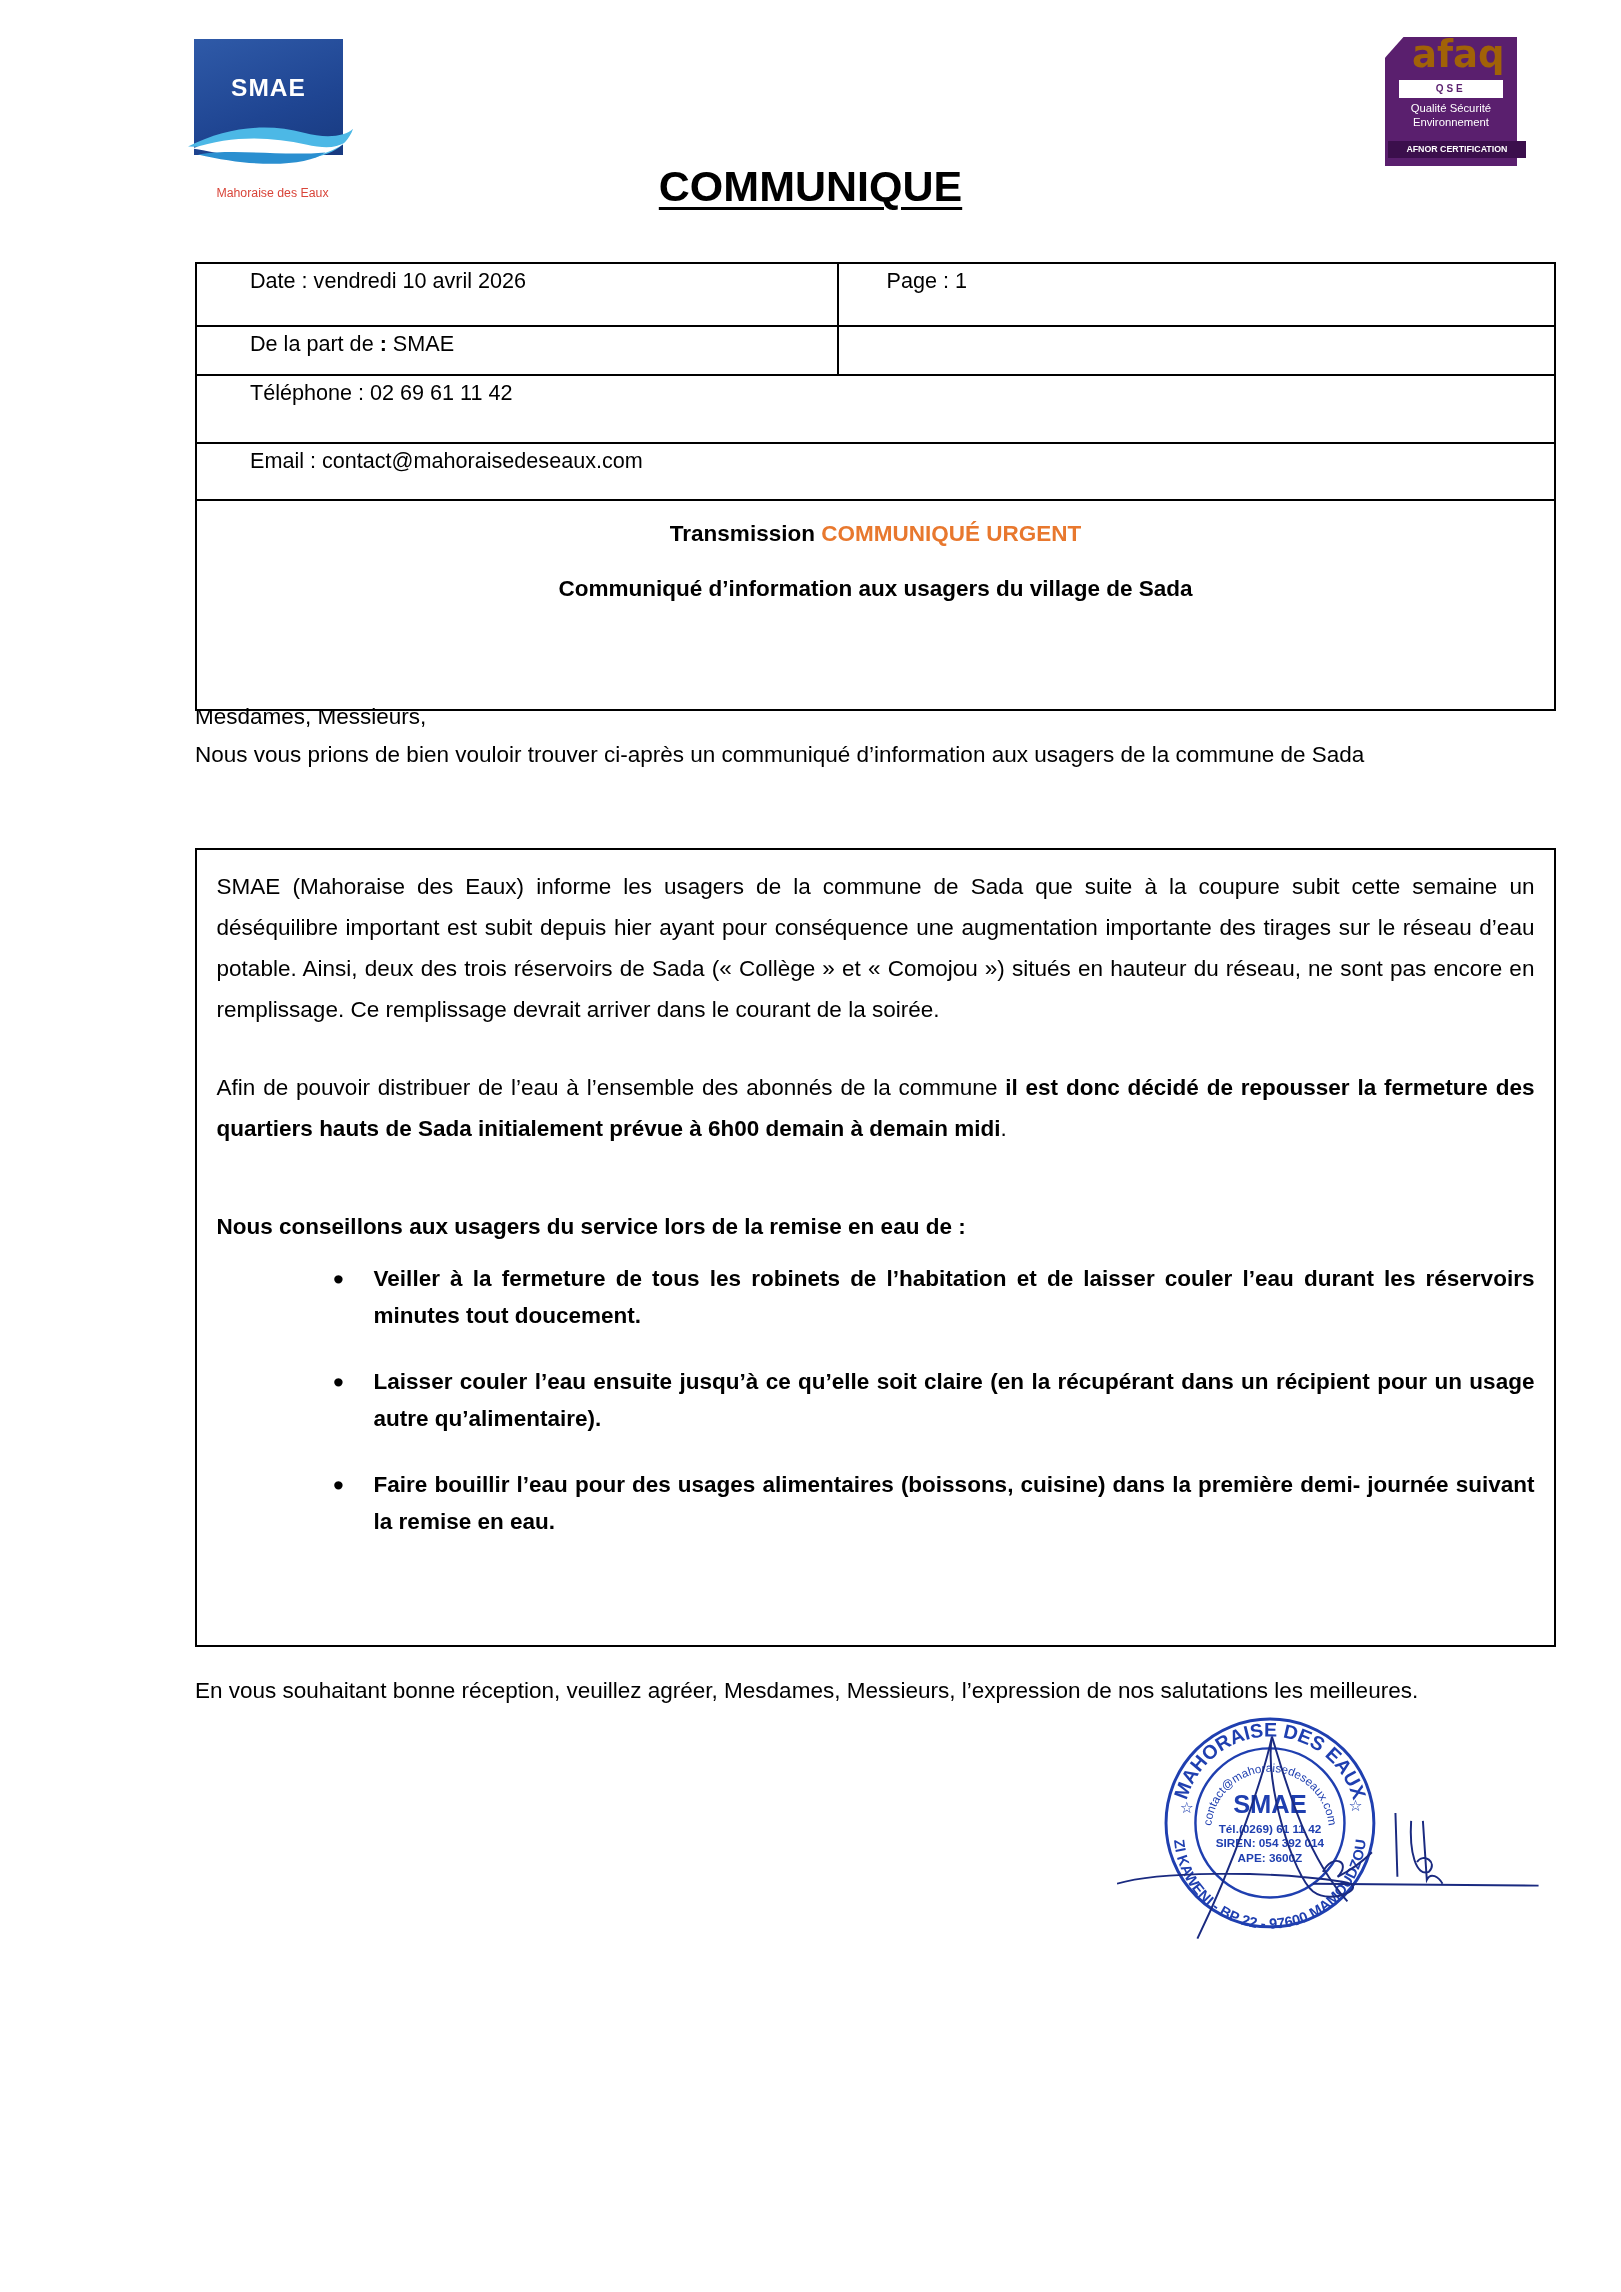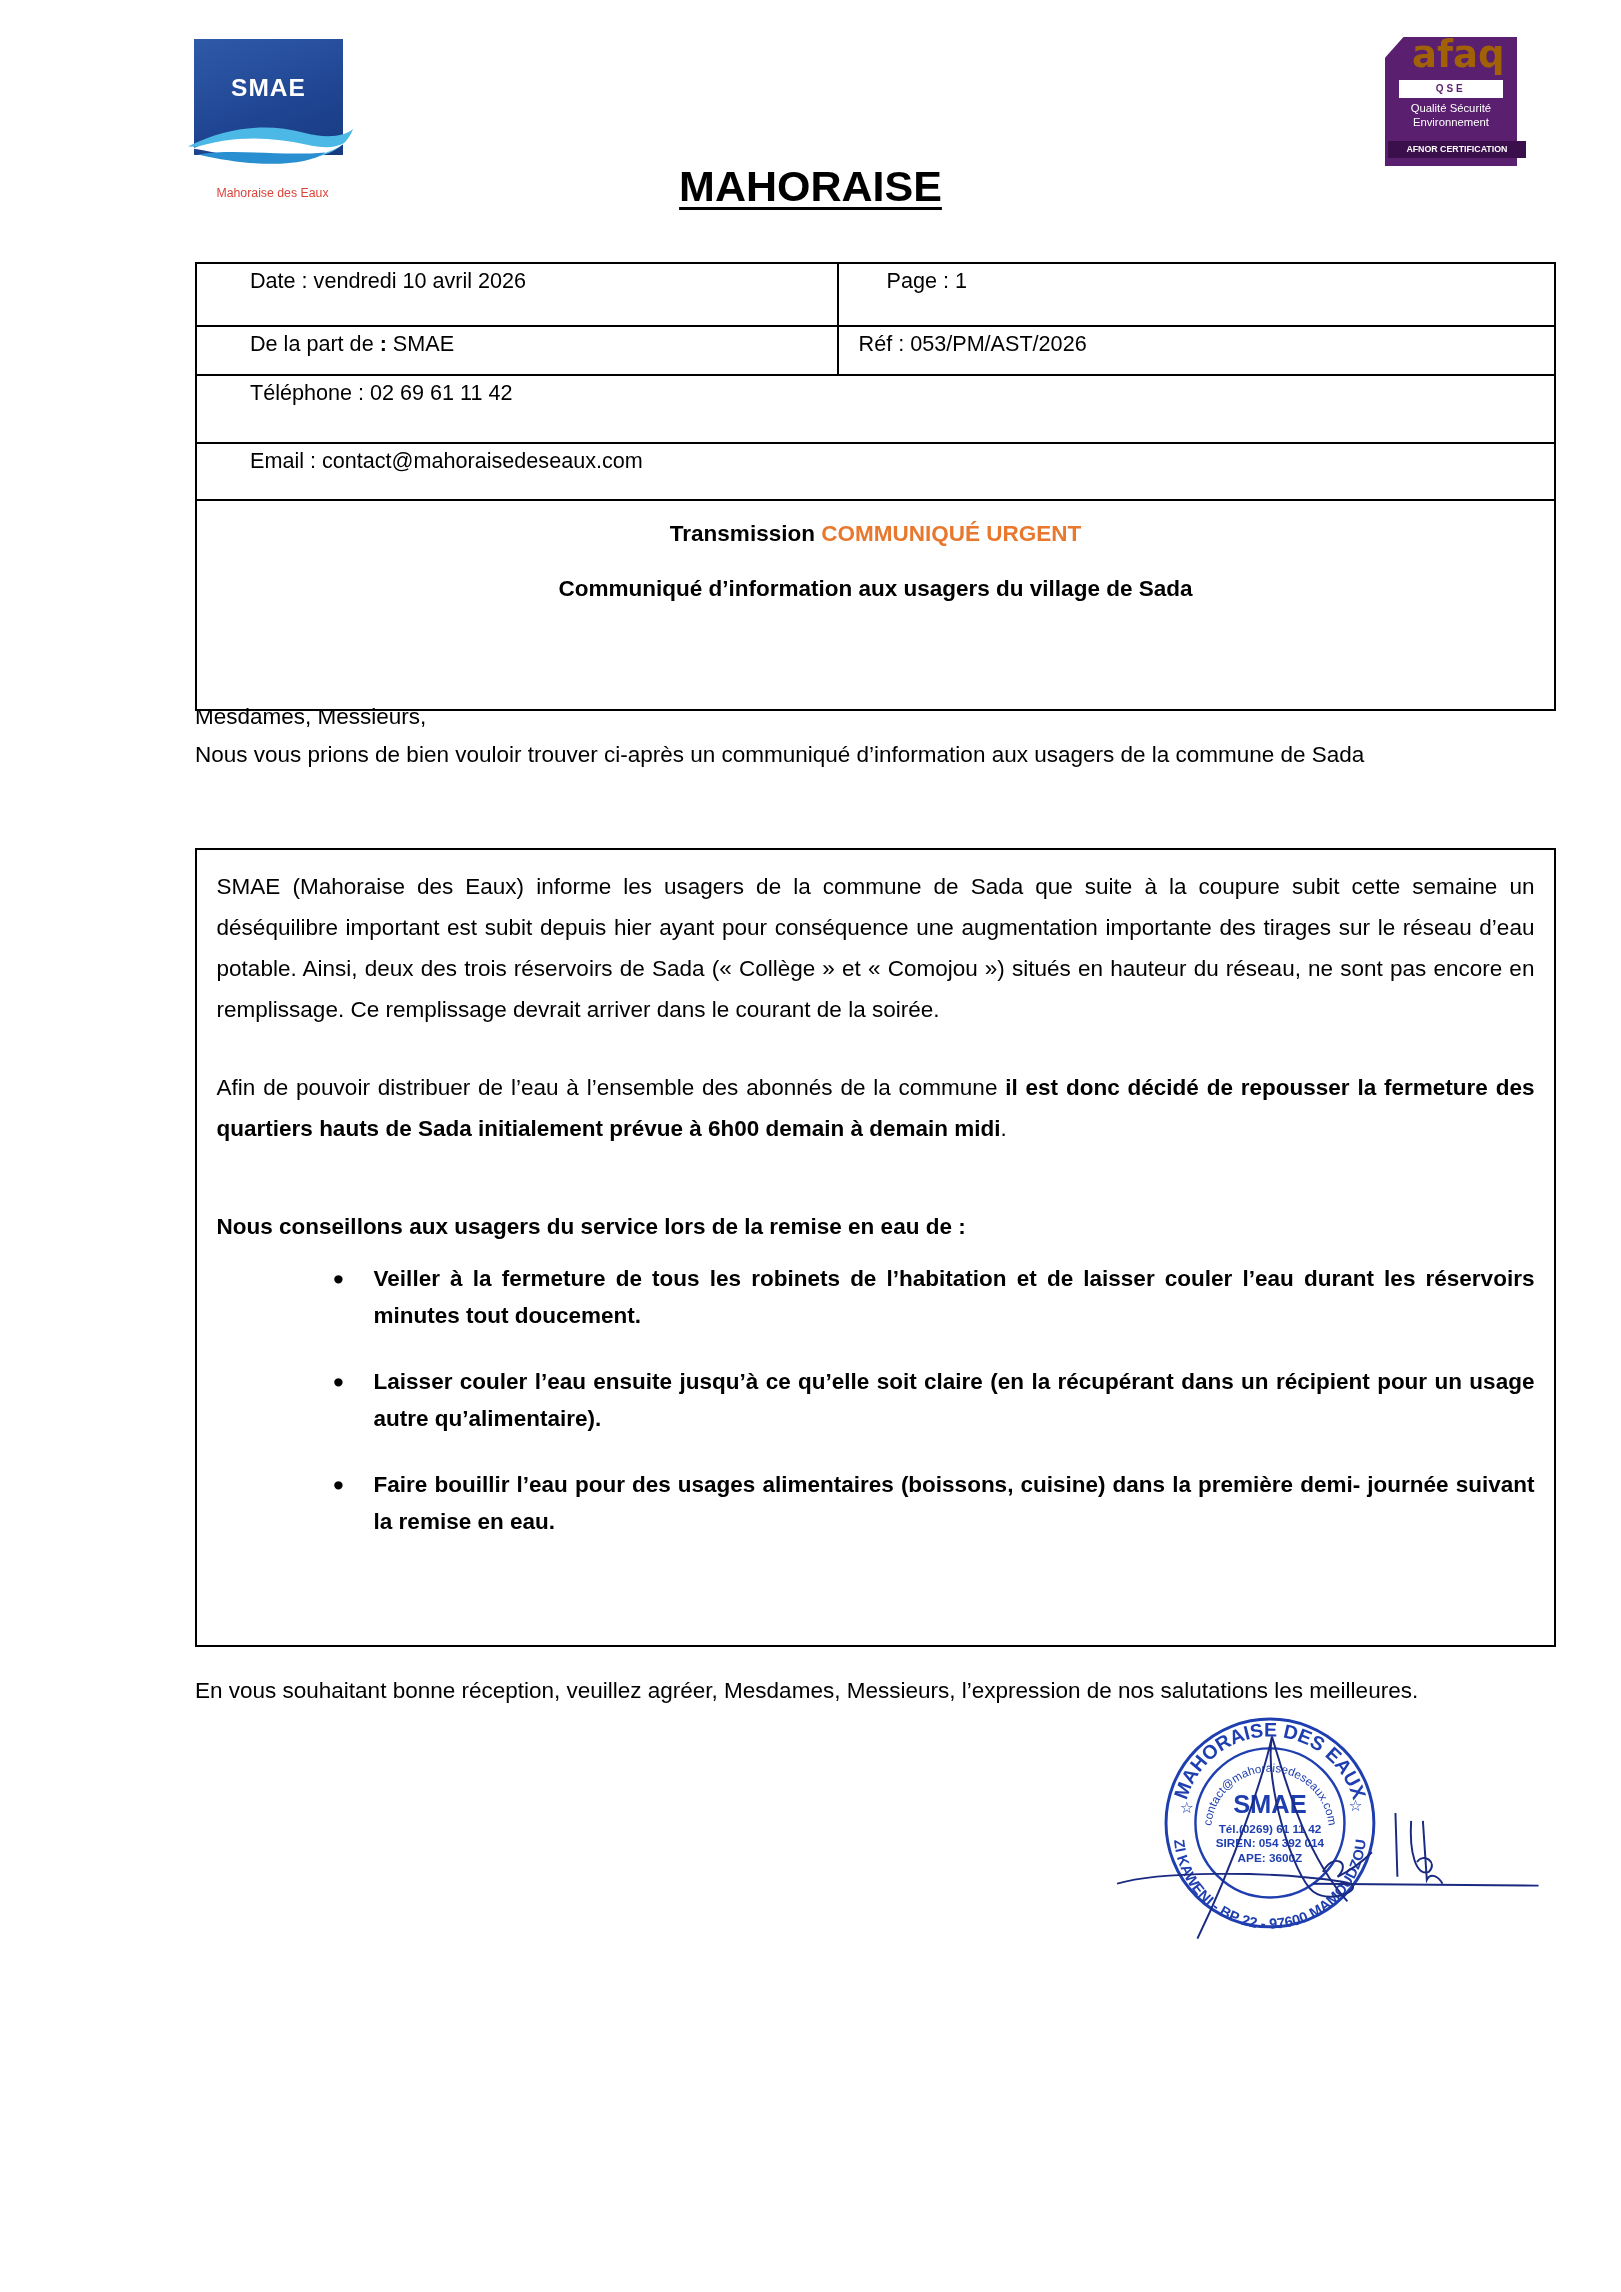--- a/index.html
+++ b/index.html
@@ -55,30 +55,29 @@
   <div class="box"></div>
   <div class="a1">afaq</div>
   <div class="qse">QSE</div>
   <div class="q2">
     <div>Qualité Sécurité</div>
     <div>Environnement</div>
   </div>
   <div class="afn">AFNOR CERTIFICATION</div>
 </div>
 
-<div class="title">MAHORAISE</div>
+<div class="title">COMMUNIQUE</div>
 
 <div class="hdr">
   <div class="row r1">
     <div class="cell left">Date : vendredi 10 avril 2026</div>
     <div class="cell right">Page : 1</div>
   </div>
   <div class="row r2">
     <div class="cell left"><span>De la part de </span><b>: </b><span>SMAE</span></div>
-    <div class="cell right">Réf : 053/PM/AST/2026</div>
   </div>
   <div class="row r3">
     <div class="cell">Téléphone : 02 69 61 11 42</div>
   </div>
   <div class="row r4">
     <div class="cell">Email : contact@mahoraisedeseaux.com</div>
   </div>
   <div class="trans">
     <div class="l1"><span>Transmission </span><span class="orange">COMMUNIQUÉ URGENT</span></div>
     <div class="l2">Communiqué d’information aux usagers du village de Sada</div>

